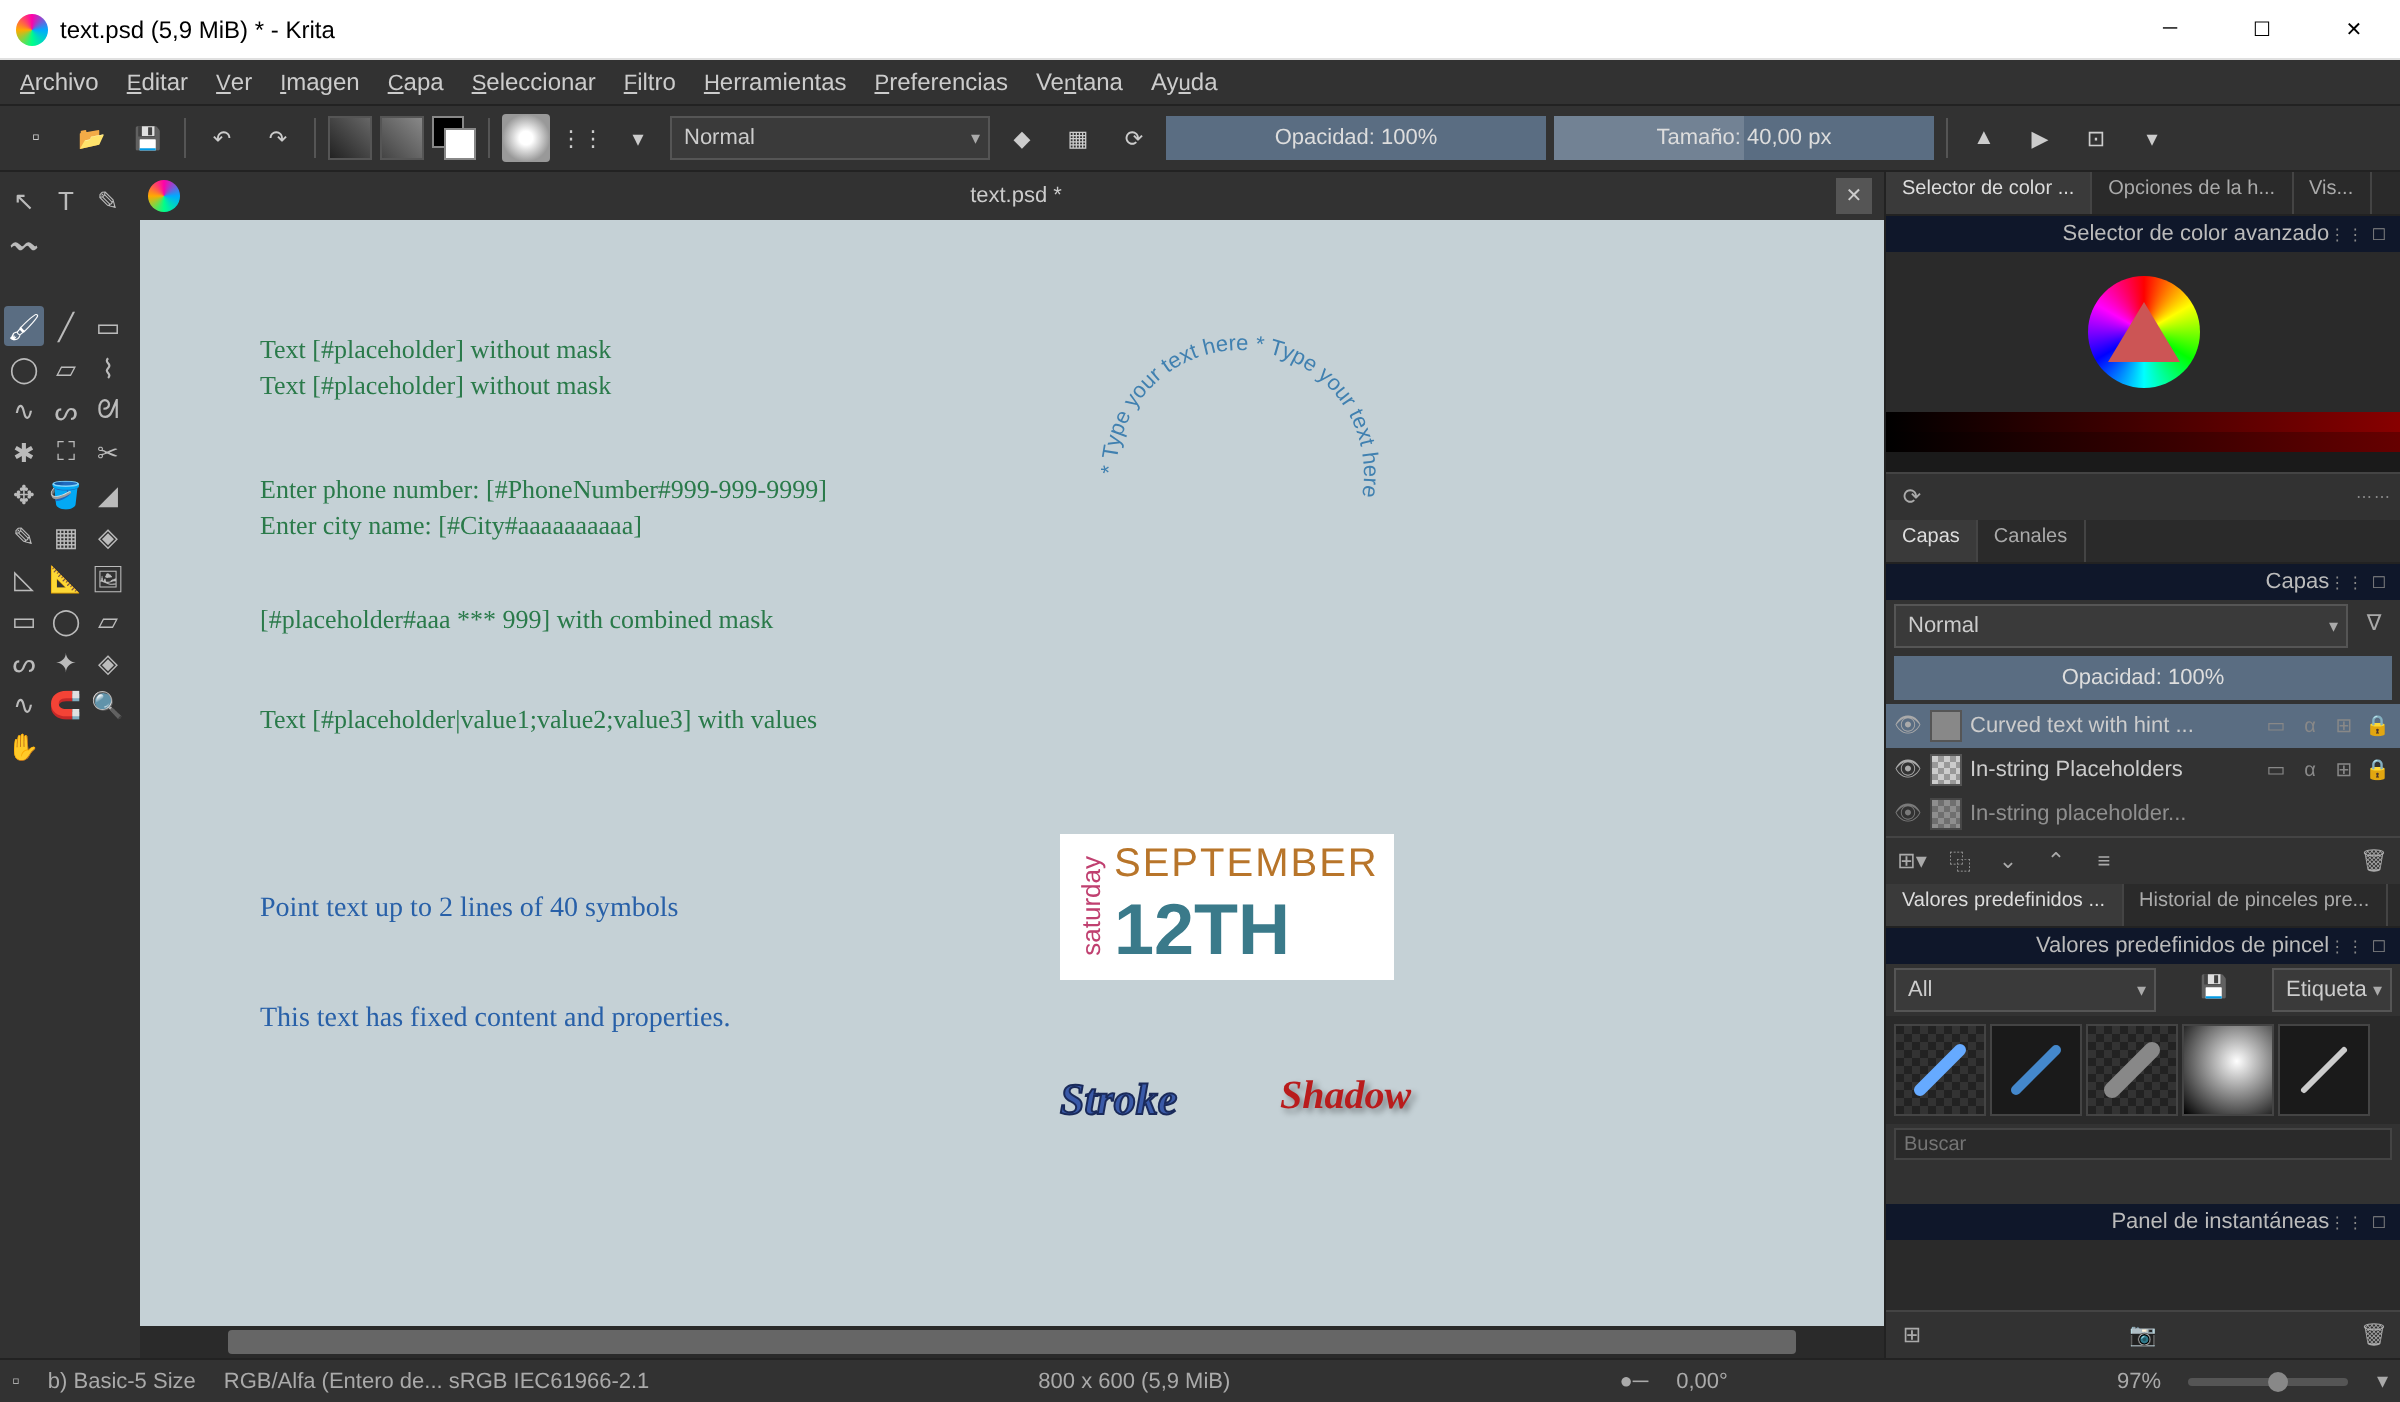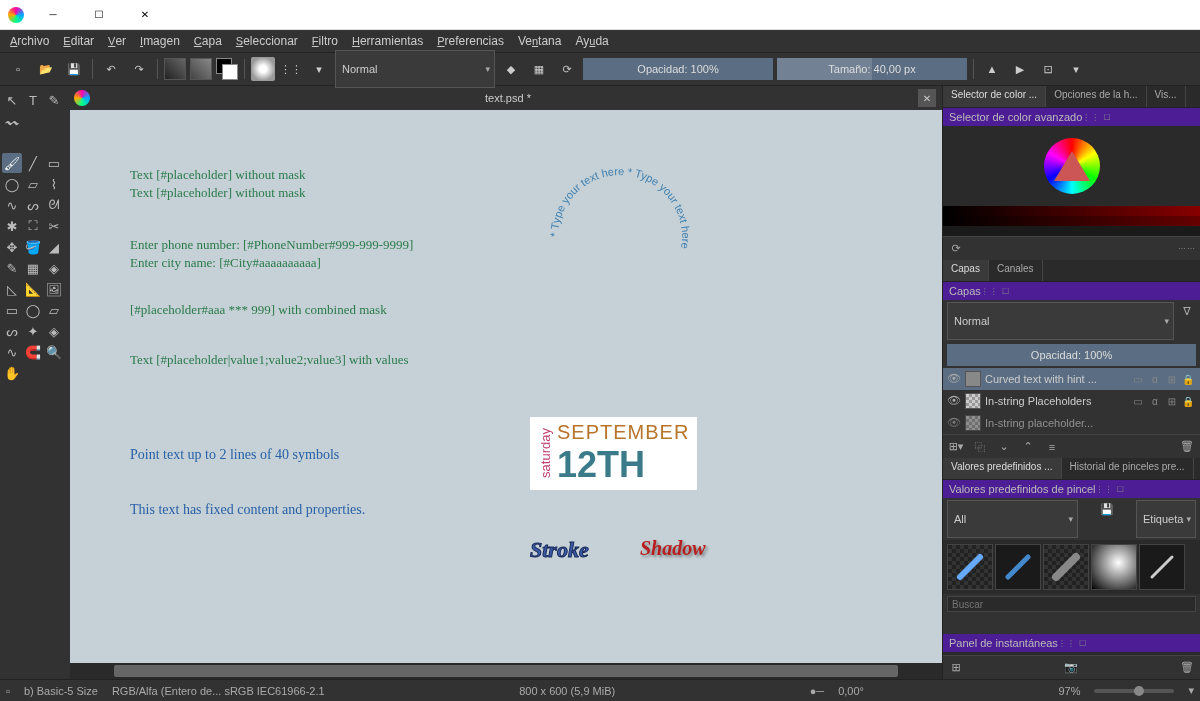--- a/index.html
+++ b/index.html
@@ -15,21 +15,21 @@
 .toolbar1{height:34px;background:#323232;display:flex;align-items:center;padding:0 6px;gap:4px;border-top:1px solid #222;border-bottom:1px solid #222}
 .tbtn{width:24px;height:24px;display:flex;align-items:center;justify-content:center;color:#ccc;border-radius:2px}
 .tsep{width:1px;height:20px;background:#555;margin:0 2px}
 .swatch{width:22px;height:22px;border:1px solid #555}
 .grad1{background:linear-gradient(45deg,#222,#666)}
 .grad2{background:linear-gradient(45deg,#444,#888)}
 .bw{position:relative;width:22px;height:22px}
 .bw::before{content:"";position:absolute;top:0;left:0;width:14px;height:14px;background:#000;border:1px solid #888}
 .bw::after{content:"";position:absolute;bottom:0;right:0;width:14px;height:14px;background:#fff;border:1px solid #888}
 .brush-prev{width:24px;height:24px;background:radial-gradient(circle,#fff 20%,#999 70%);border-radius:2px}
-.dropdown{height:38px;background:#3a3a3a;border:1px solid #555;color:#ccc;padding:0 18px 0 6px;display:flex;align-items:center;position:relative;font-size:11px}
+.dropdown{height:22px;background:#3a3a3a;border:1px solid #555;color:#ccc;padding:0 18px 0 6px;display:flex;align-items:center;position:relative;font-size:11px}
 .dropdown::after{content:"▾";position:absolute;right:4px;color:#aaa;font-size:9px}
 .slider-box{height:22px;background:#5a6d82;color:#ddd;display:flex;align-items:center;justify-content:center;font-size:11px;position:relative}
 .slider-box.half::before{content:"";position:absolute;left:0;top:0;bottom:0;width:50%;background:rgba(255,255,255,0.15)}
 .main{flex:1;display:flex;background:#323232;min-height:0}
 .toolbox{width:70px;background:#323232;display:flex;flex-wrap:wrap;align-content:flex-start;padding:4px 2px;gap:1px}
 .tool{width:20px;height:20px;display:flex;align-items:center;justify-content:center;color:#bbb;font-size:13px;border-radius:2px}
 .tool.active{background:#5a6d82;color:#fff}
 .canvas-area{flex:1;display:flex;flex-direction:column;background:#474747;min-width:0}
 .tabbar{height:24px;background:#323232;display:flex;align-items:center;padding-left:4px}
 .tab-icon{width:16px;height:16px;background:conic-gradient(#f0a,#0af,#0f8,#fa0,#f0a);border-radius:50%;margin-right:8px}
@@ -49,21 +49,21 @@
 .circ-text{position:absolute;width:160px;height:160px}
 .circ-text svg{overflow:visible}
 .circ-text text{fill:#4080b0;font-size:14px;font-family:Arial}
 .hscroll{height:16px;background:#3a3a3a;display:flex}
 .hscroll .track{flex:1;background:#2a2a2a;position:relative}
 .hscroll .thumb{position:absolute;left:5%;width:90%;top:2px;bottom:2px;background:#666;border-radius:2px}
 .right-panel{width:258px;background:#323232;display:flex;flex-direction:column;border-left:1px solid #222;overflow:hidden}
 .panel-tabs{height:22px;display:flex;background:#2a2a2a;border-bottom:1px solid #222}
 .panel-tab{padding:3px 8px;color:#aaa;font-size:10px;border-right:1px solid #444;white-space:nowrap;overflow:hidden}
 .panel-tab.active{background:#3a3a3a;color:#ddd}
-.panel-title{height:18px;background:#4c1d95;color:#bbb;font-size:10px;padding:2px 6px;display:flex;align-items:center;justify-content:flex-start}
+.panel-title{height:18px;background:#0f172a;color:#bbb;font-size:10px;padding:2px 6px;display:flex;align-items:center;justify-content:flex-end}
 .panel-dots{color:#888;letter-spacing:1px;font-size:8px}
 .color-wheel{height:80px;background:#2a2a2a;position:relative;display:flex;align-items:center;justify-content:center}
 .wheel{width:56px;height:56px;border-radius:50%;background:conic-gradient(red,yellow,lime,cyan,blue,magenta,red);position:relative}
 .wheel::after{content:"";position:absolute;top:50%;left:50%;transform:translate(-50%,-50%);width:0;height:0;border-left:18px solid transparent;border-right:18px solid transparent;border-bottom:30px solid #c55}
 .color-bars{height:30px;background:#1a1a1a}
 .color-bar{height:10px;background:linear-gradient(90deg,#000,#400,#800)}
 .layer-row{height:22px;display:flex;align-items:center;padding:0 4px;gap:4px;color:#ccc;font-size:10px}
 .layer-row.sel{background:#5a6d82}
 .eye{width:14px;height:14px;color:#aaa;font-size:11px}
 .layer-thumb{width:16px;height:16px;background:#888;border:1px solid #555}
@@ -80,20 +80,21 @@
 .zoom-slider{width:80px;height:4px;background:#555;position:relative;border-radius:2px}
 .zoom-slider::after{content:"";position:absolute;left:50%;top:-3px;width:10px;height:10px;background:#888;border-radius:50%}
 .mini-icons{display:flex;gap:3px;margin-left:auto}
 .mini-icon{width:14px;height:14px;display:flex;align-items:center;justify-content:center;color:#888;font-size:10px}
 </style>
 </head>
 <body>
 
 <div class="titlebar">
   <div class="icon"></div>
+  <div class="title">text.psd (5,9 MiB)  * - Krita</div>
   <div class="winbtns">
     <div class="winbtn">─</div>
     <div class="winbtn">☐</div>
     <div class="winbtn close">✕</div>
   </div>
 </div>
 
 <div class="menubar">
   <span><u>A</u>rchivo</span>
   <span><u>E</u>ditar</span>

